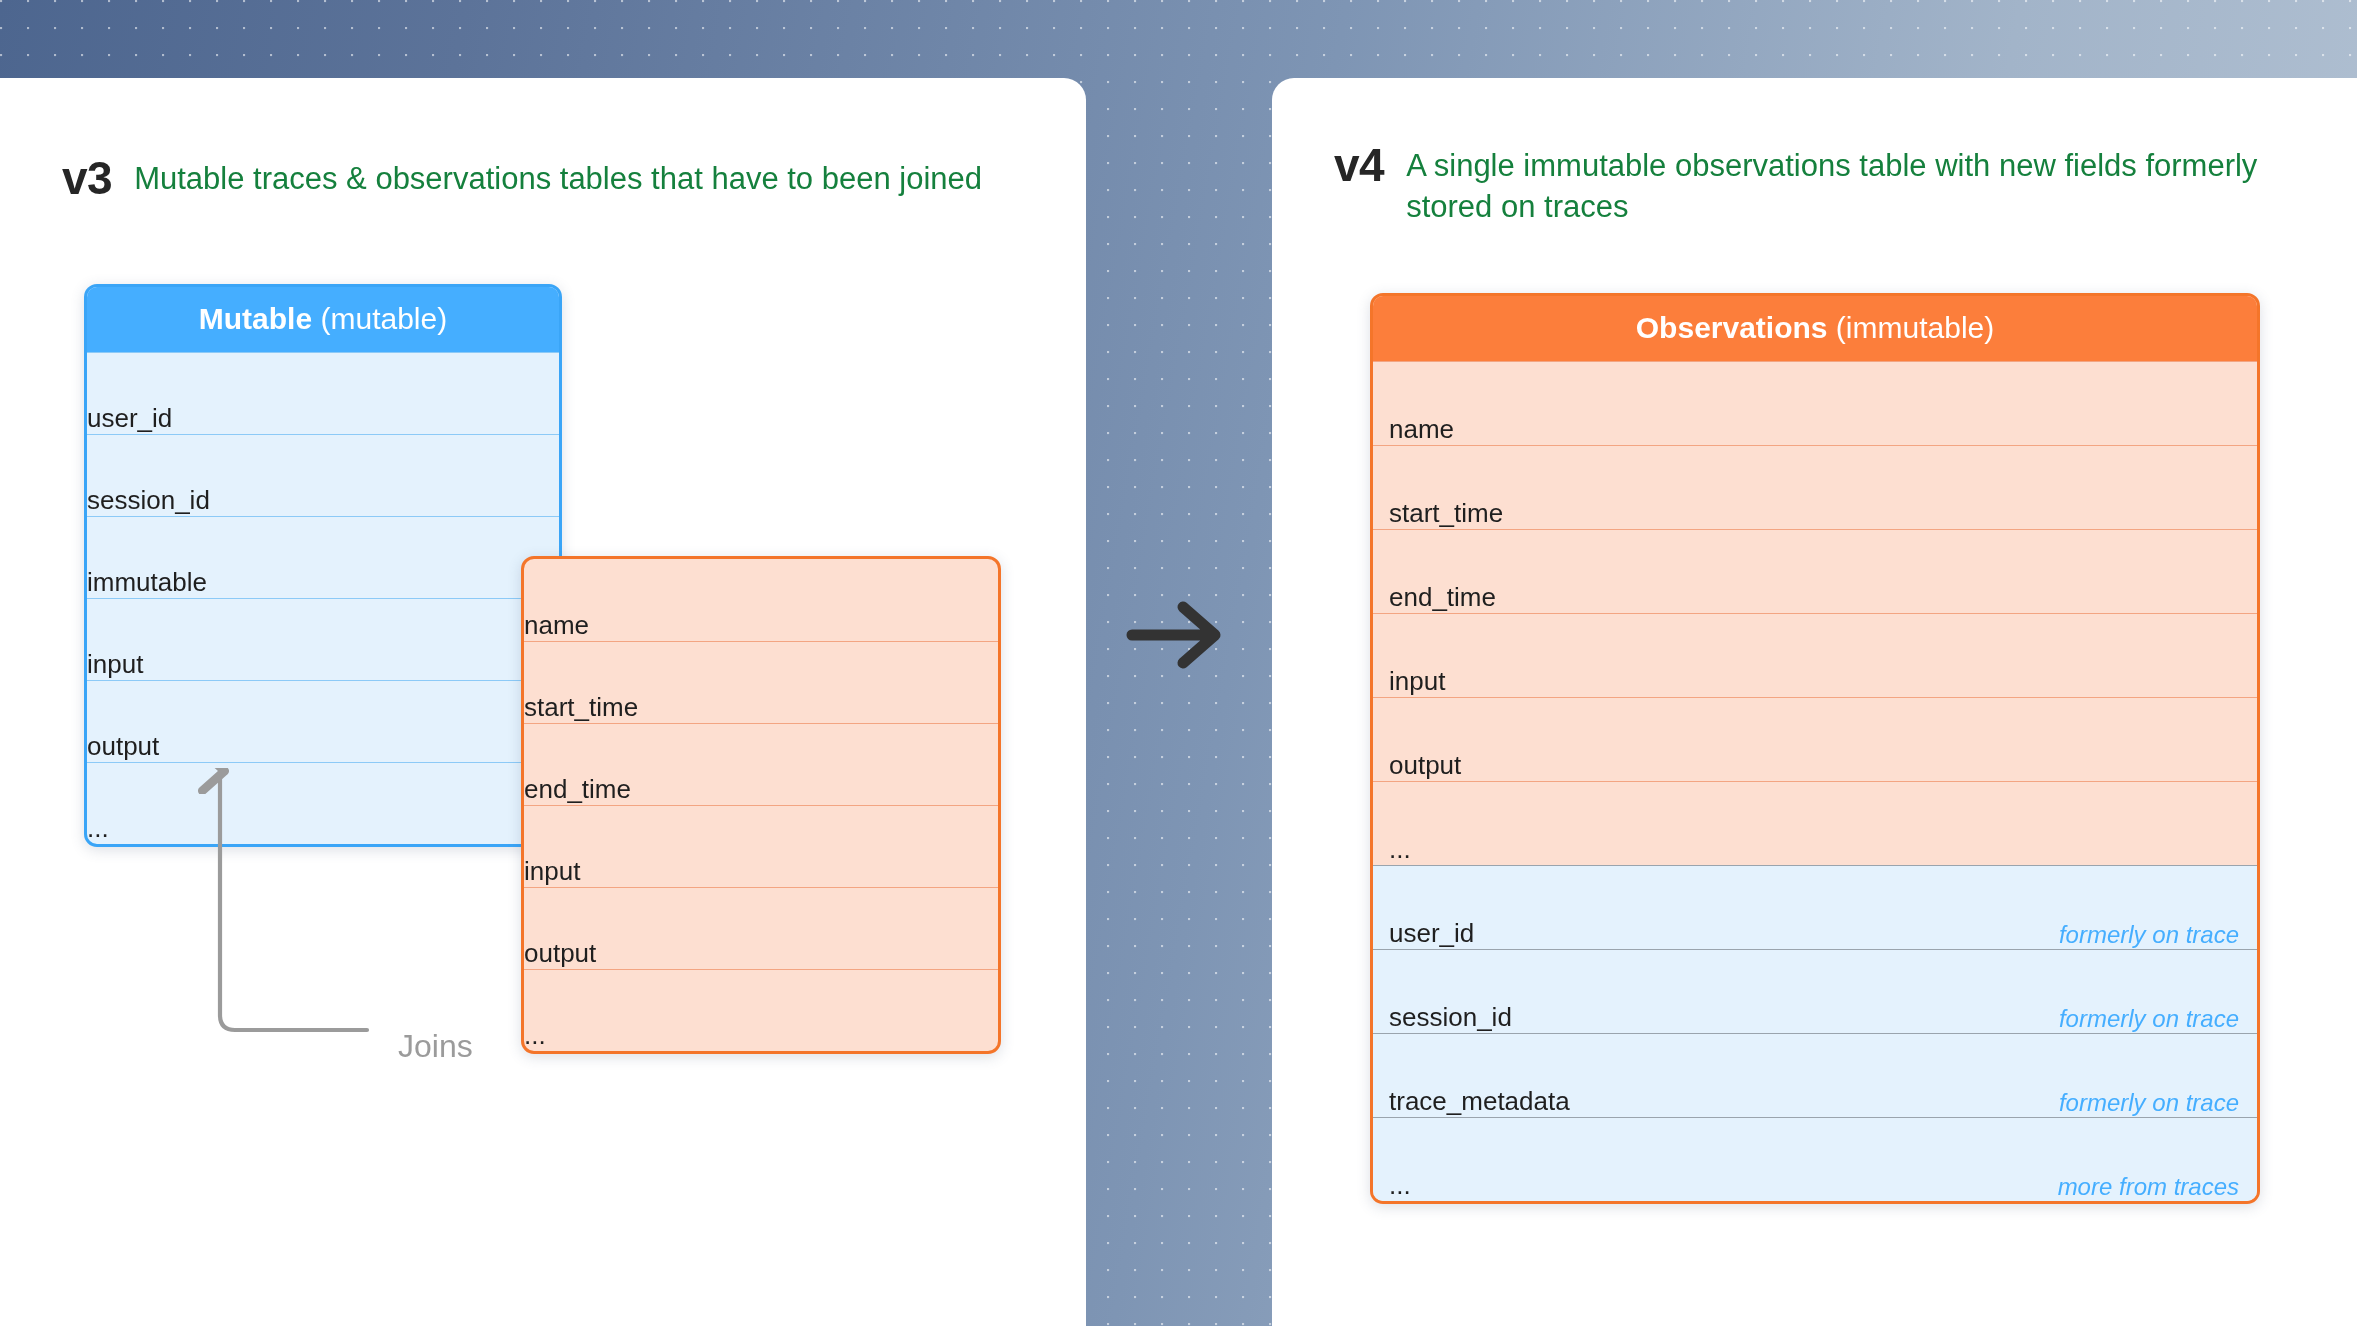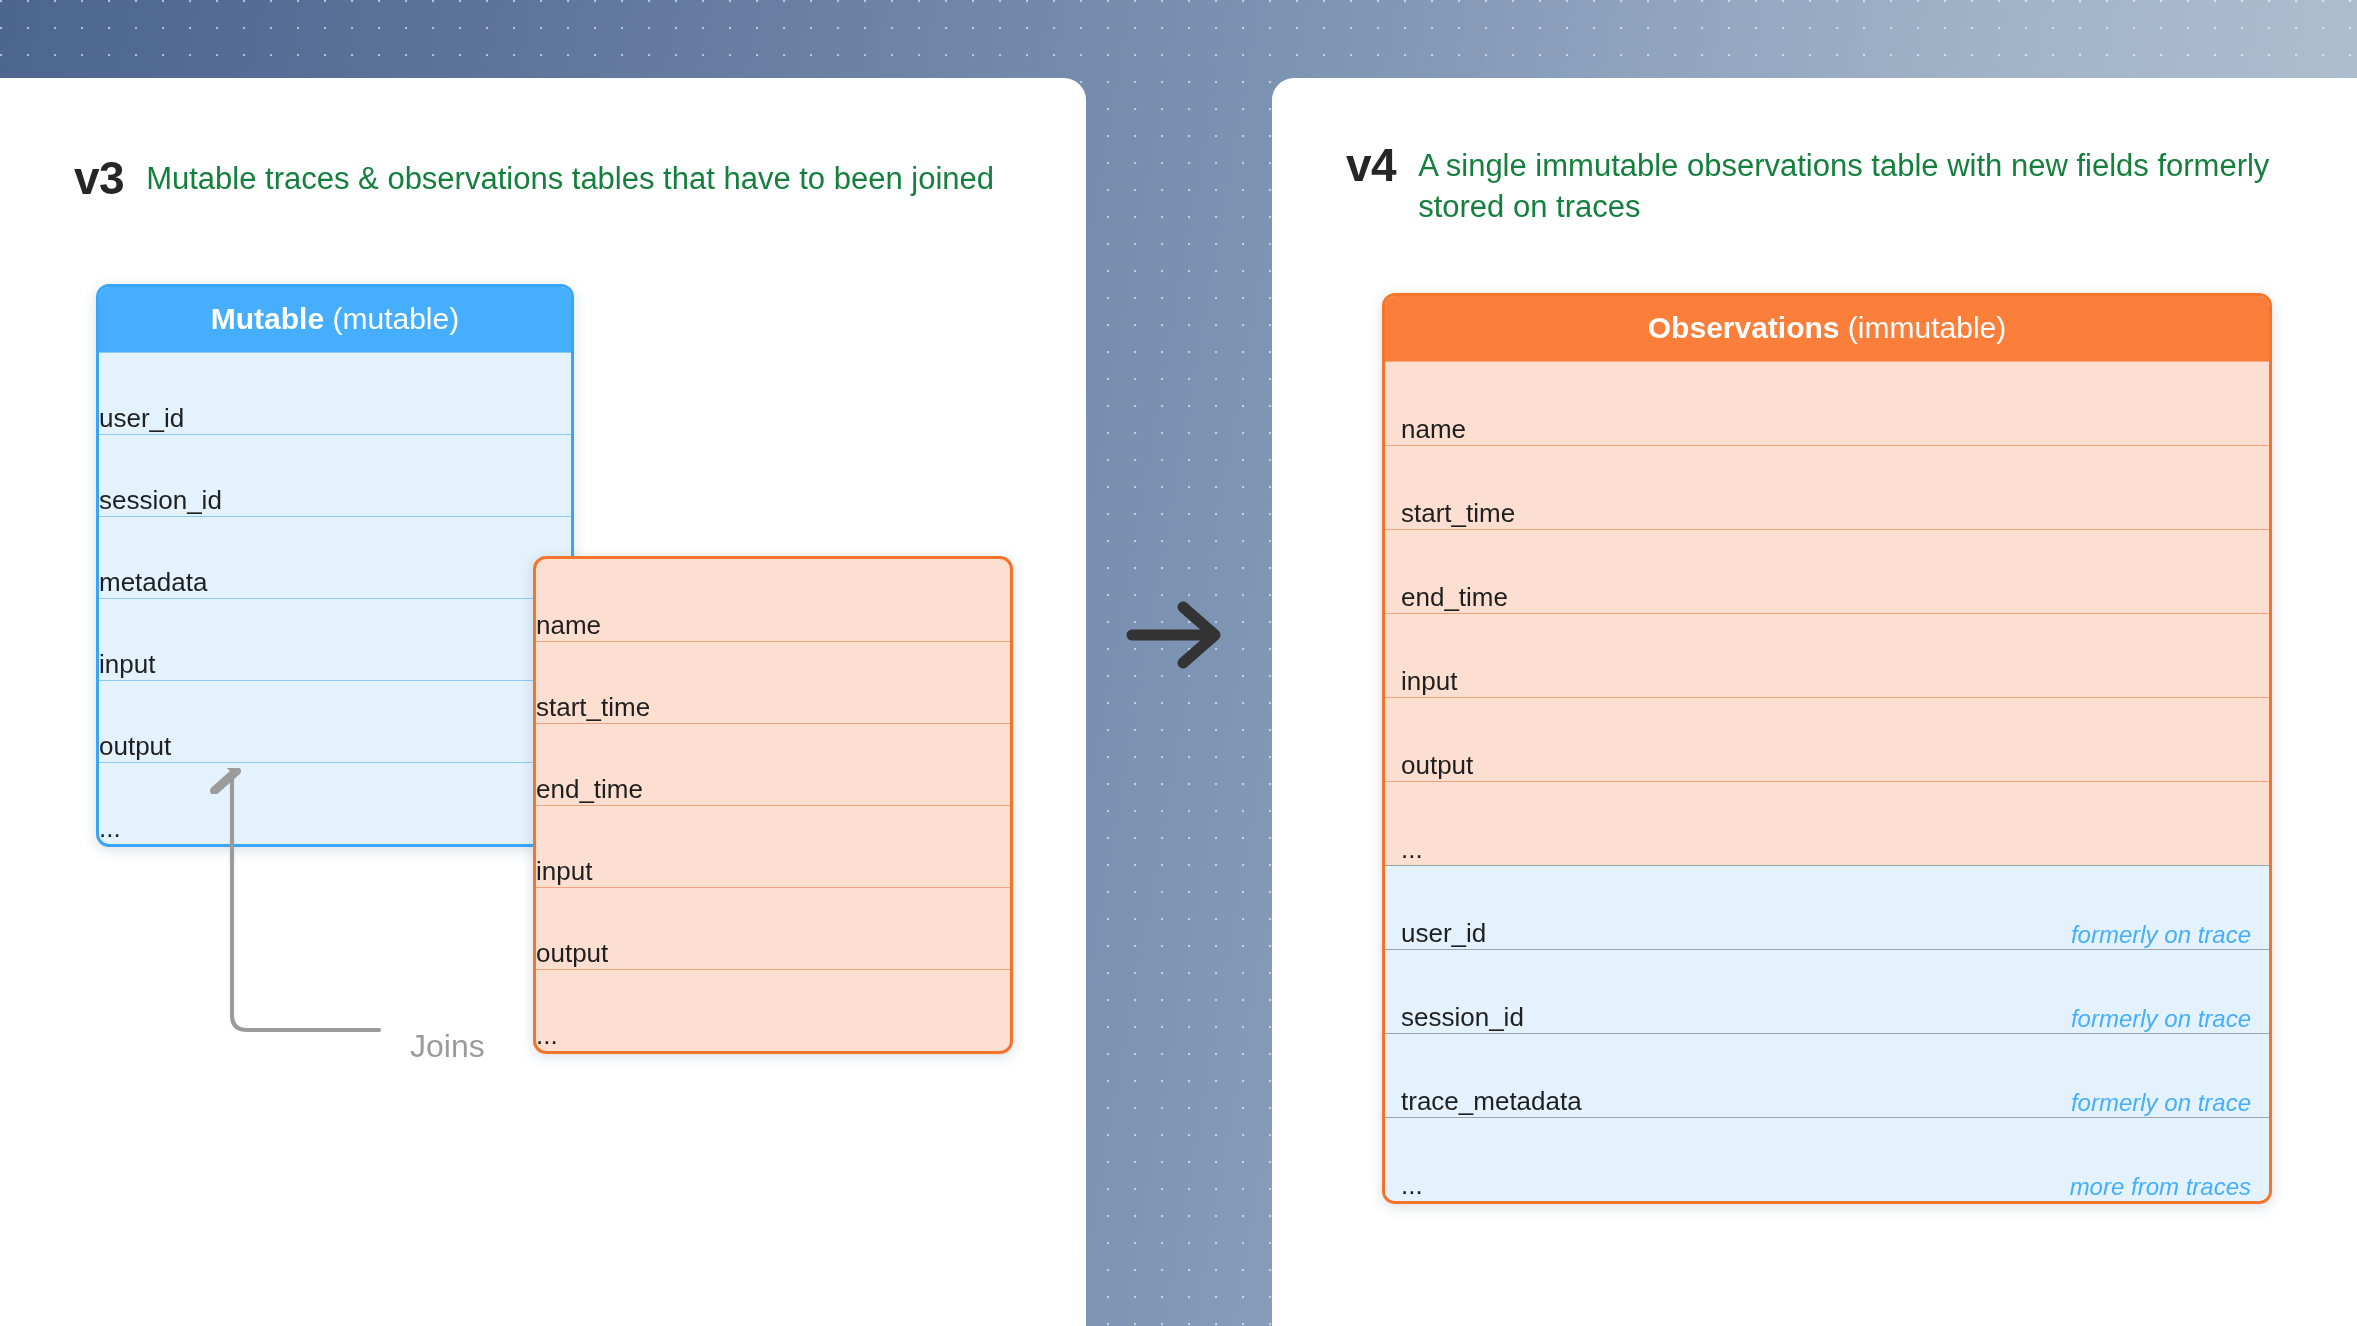--- a/index.html
+++ b/index.html
@@ -41,21 +41,20 @@
     top: 78px;
     width: 1085px;
     height: 1248px;
     border-top-left-radius: 22px;
   }
 
   
   .section {
     position: absolute;
     top: 78px;
-    margin-left: 12px;
   }
   #section-v3 { left: 0px;    width: 1086px; height: 1248px; }
   #section-v4 { left: 1272px; width: 1085px; height: 1248px; }
 
   .head {
     position: absolute;
     display: flex;
     align-items: flex-start;
     gap: 22px;
   }
@@ -208,21 +207,21 @@
     <div class="card-head">
       <b>Mutable</b><span> (mutable)</span>
     </div>
     <div class="row">
         <span class="row-label">user_id</span>
       </div>
     <div class="row">
         <span class="row-label">session_id</span>
       </div>
     <div class="row">
-        <span class="row-label">metadata</span>
+        <span class="row-label">immutable</span>
       </div>
     <div class="row">
         <span class="row-label">input</span>
       </div>
     <div class="row">
         <span class="row-label">output</span>
       </div>
     <div class="row">
         <span class="row-label">...</span>
       </div>

